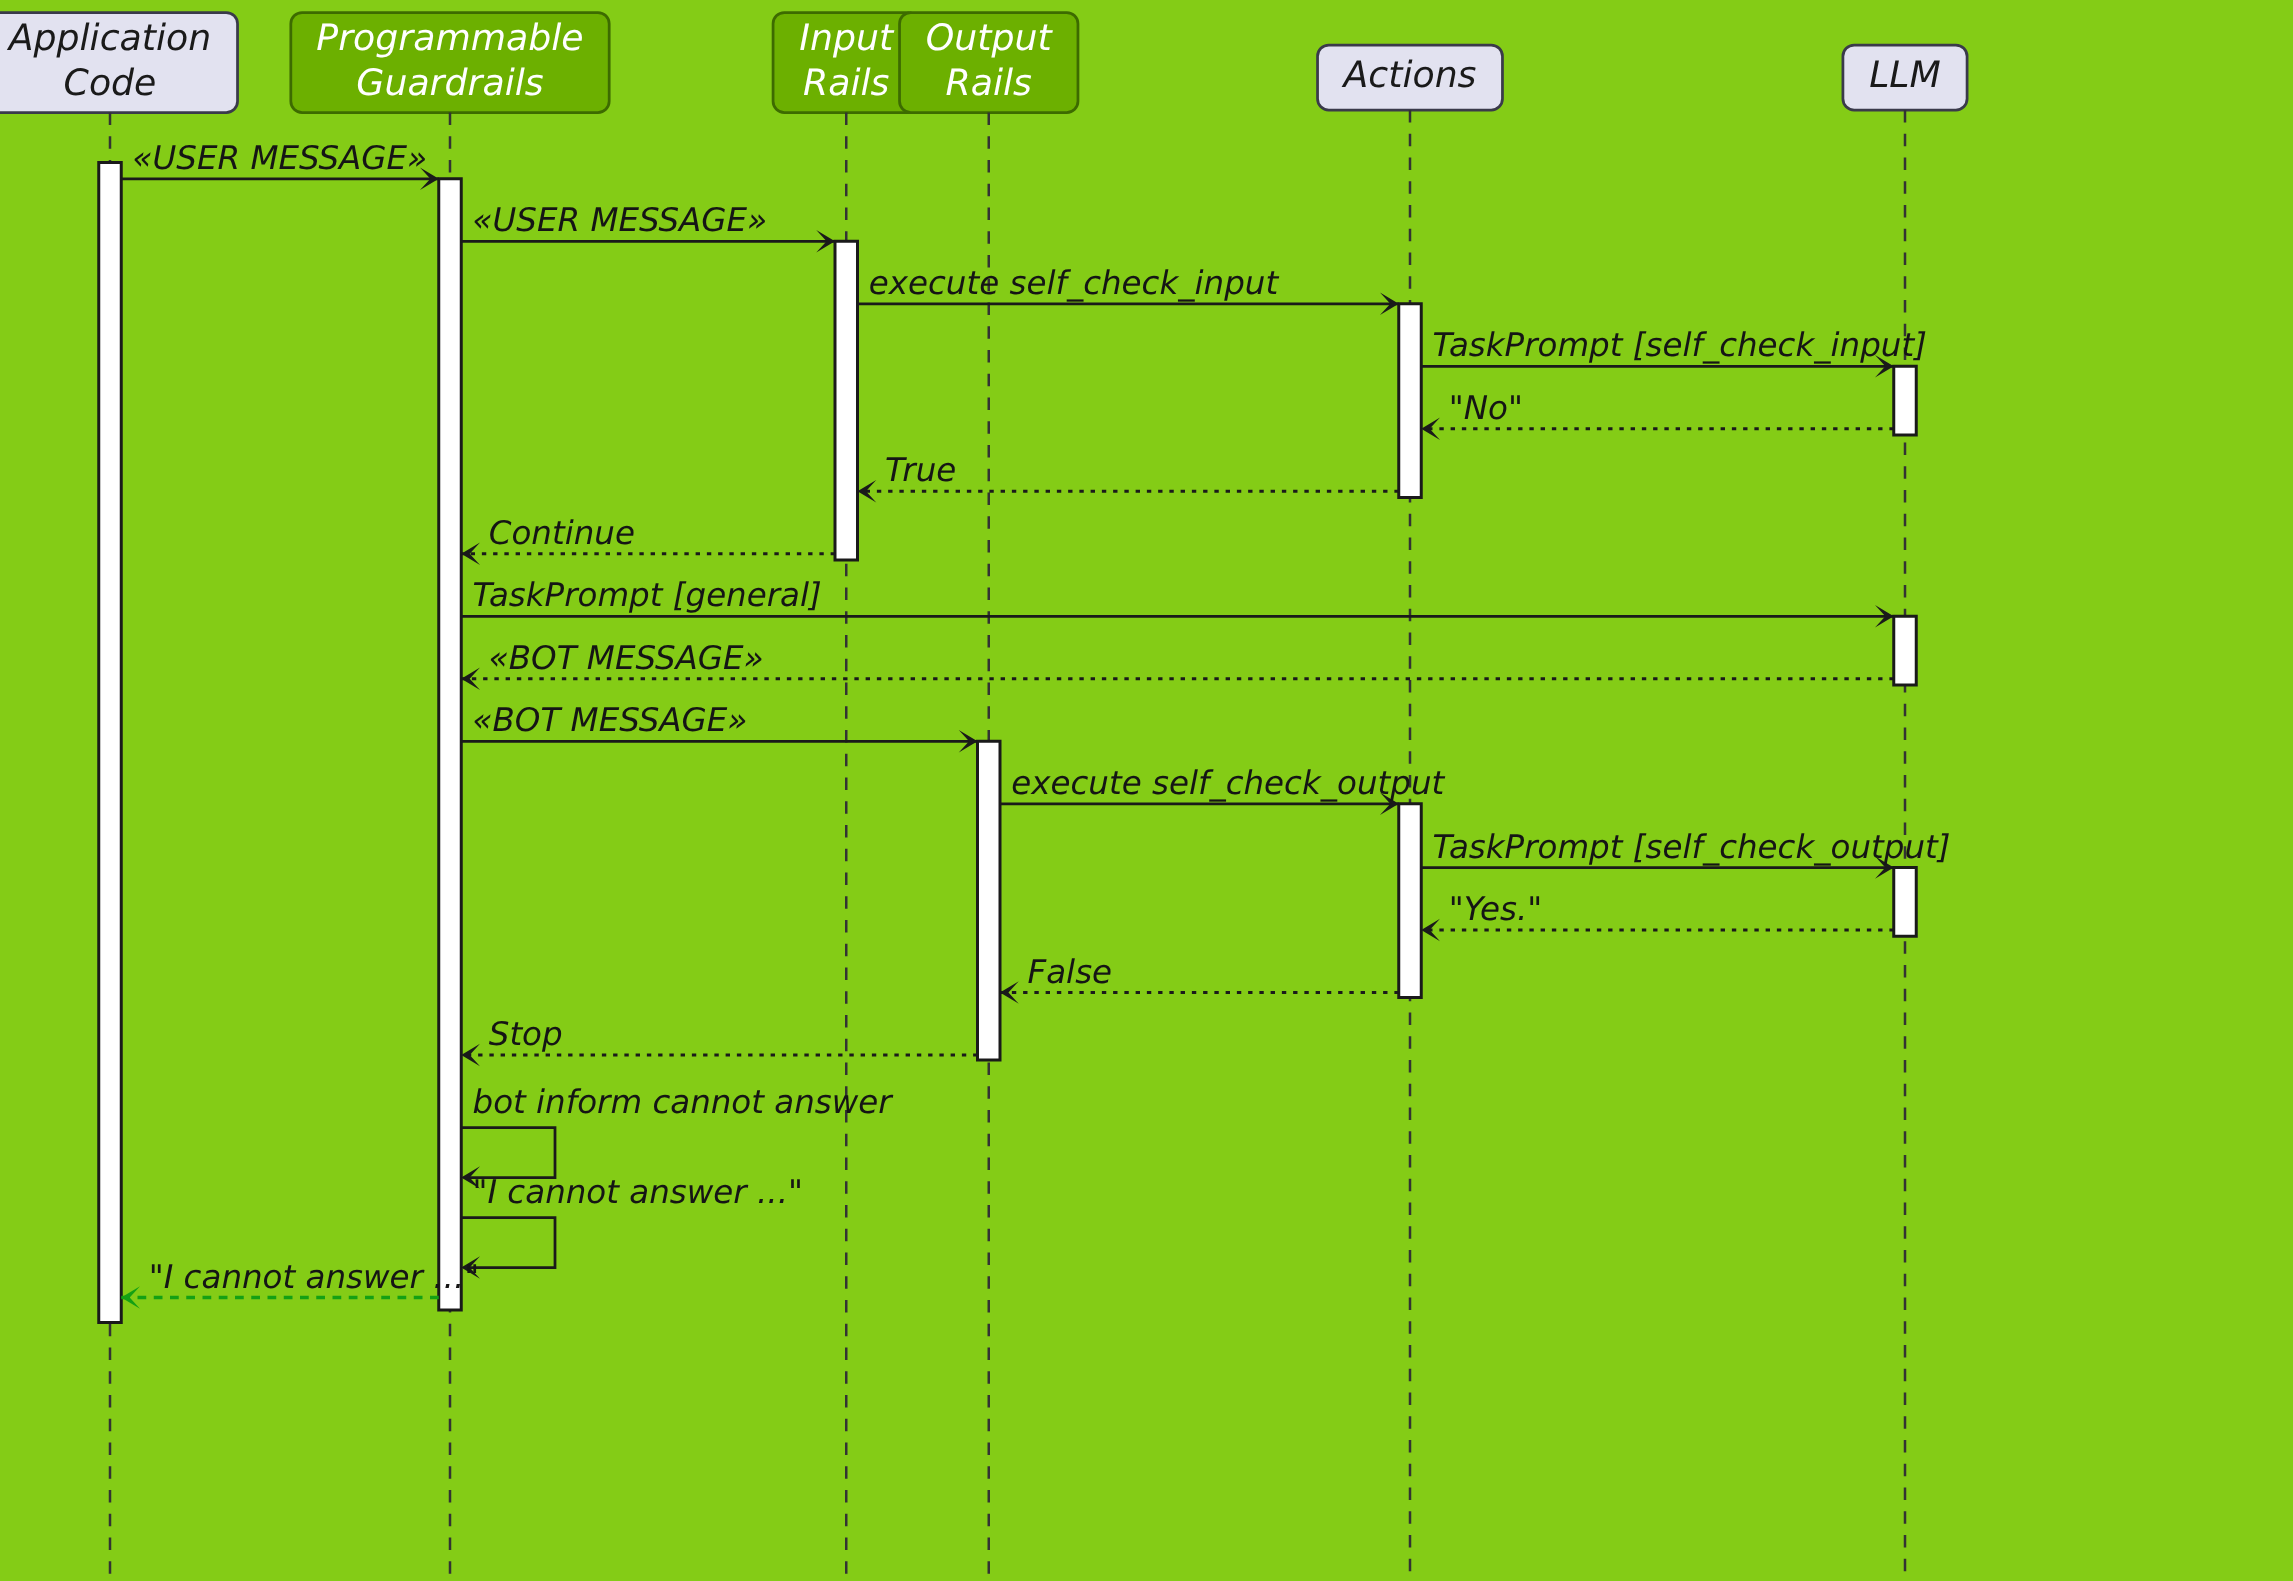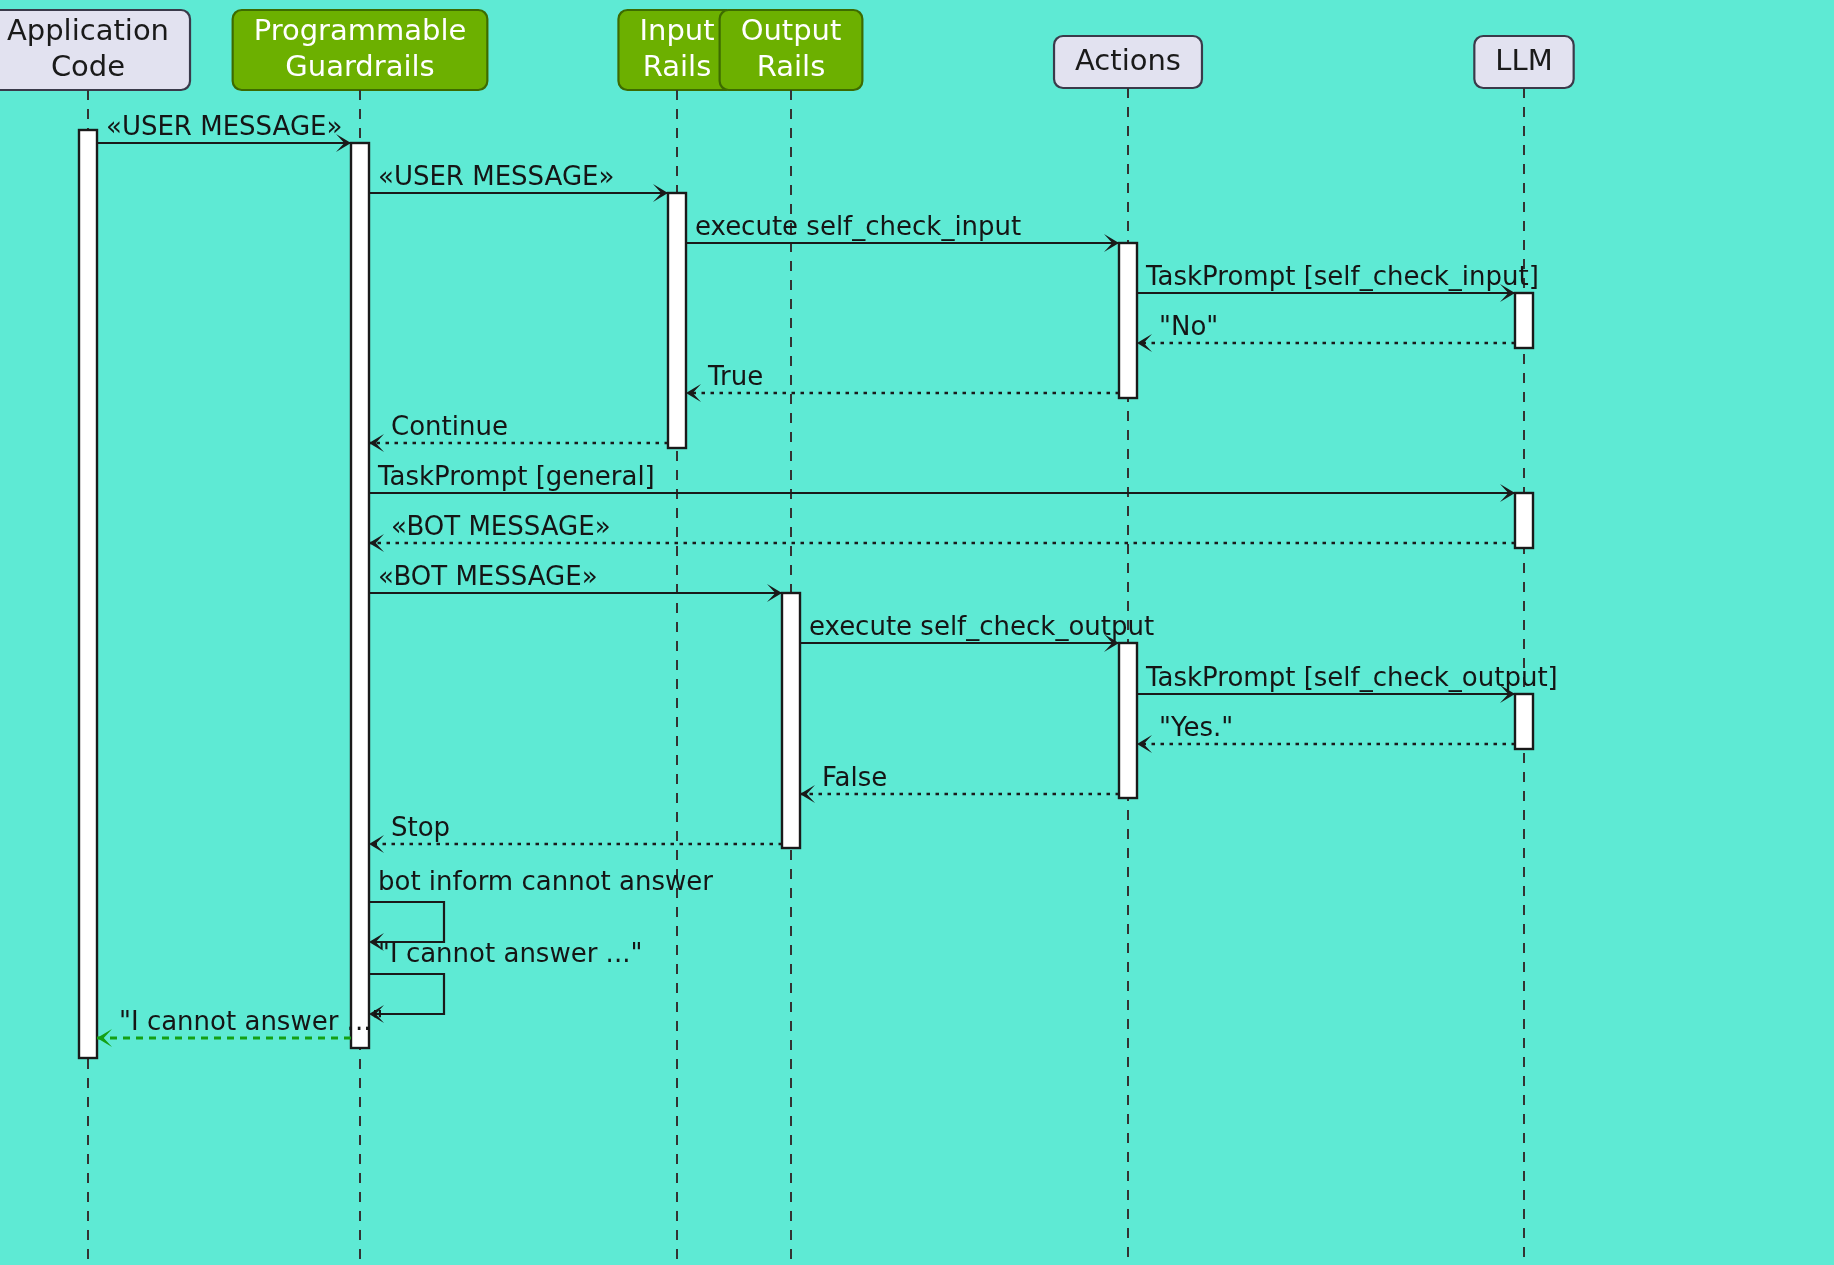--- a/index.html
+++ b/index.html
@@ -7,22 +7,23 @@
     padding: 0;
     background: #ffffff;
   }
   body {
     font-family: "DejaVu Sans", "Liberation Sans", sans-serif;
   }
   #diagram-root {
     position: relative;
     width: 1834px;
     height: 1265px;
-    background: #5eead4;
+    background: #84cc16;
     overflow: hidden;
+    font-style: italic;
   }
   svg#seq-svg {
     position: absolute;
     left: 0;
     top: 0;
     width: 1834px;
     height: 1265px;
     display: block;
   }
   .participant-box {

